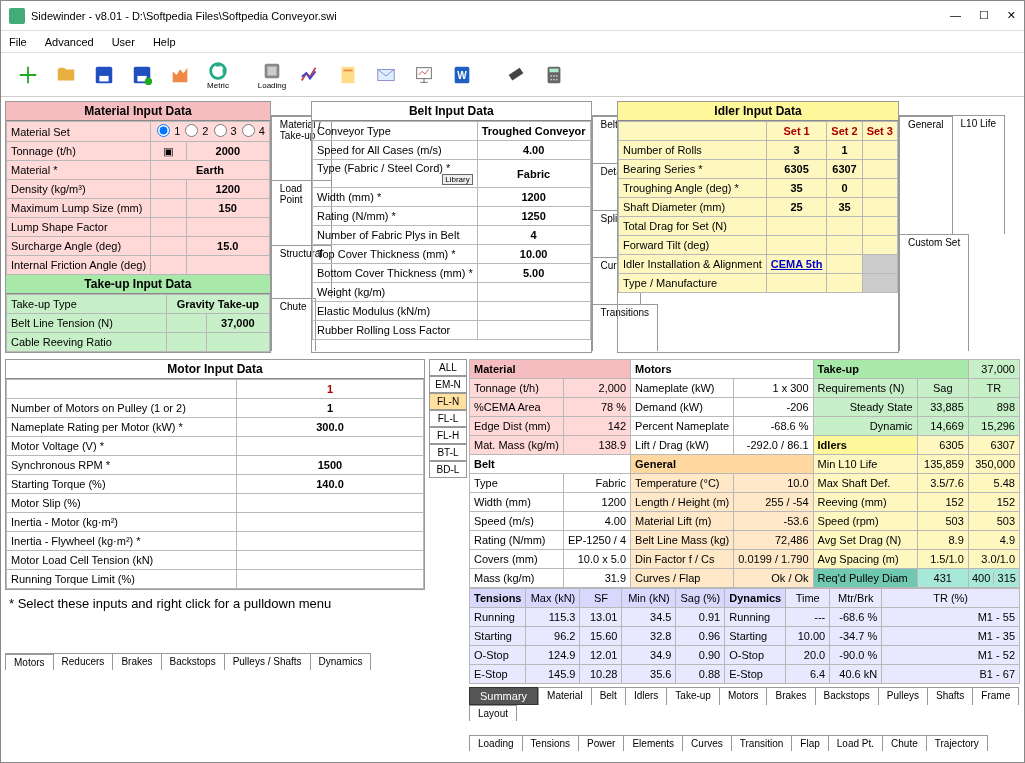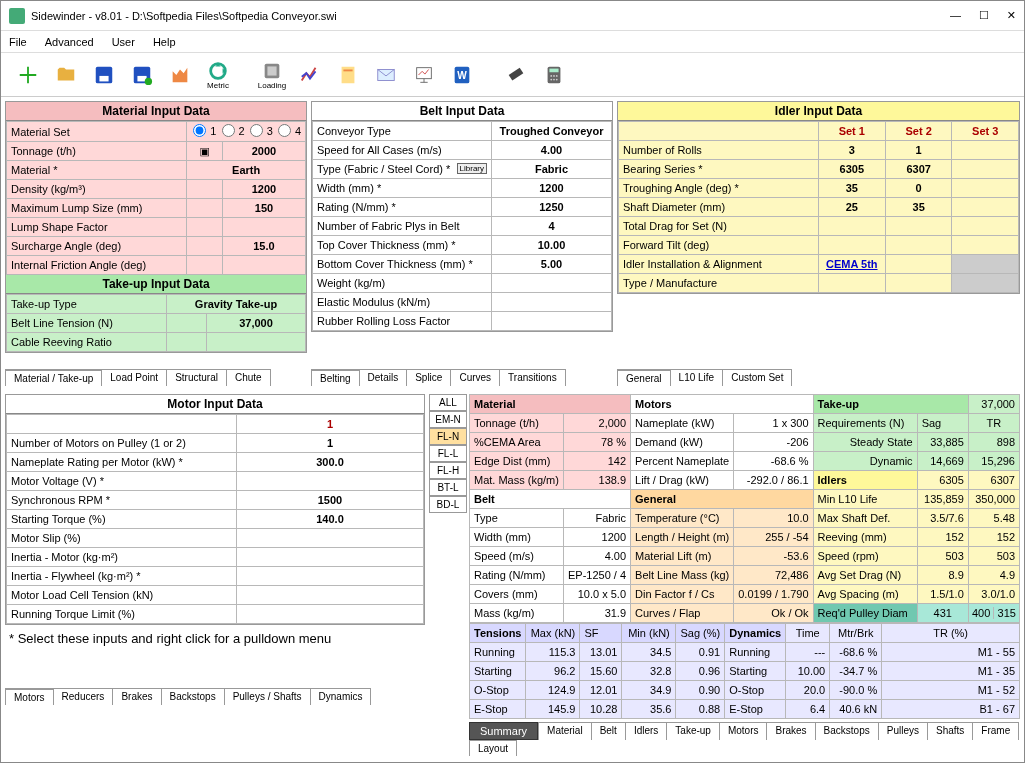--- a/index.html
+++ b/index.html
@@ -10,21 +10,21 @@
 .winbtns{display:flex;gap:18px;font-size:13px}
 .winbtns span{cursor:pointer}
 .menubar{height:22px;display:flex;align-items:center;padding:0 8px;gap:18px;border-bottom:1px solid #ddd}
 .menubar span{cursor:pointer}
 .toolbar{height:44px;display:flex;align-items:center;padding:4px 10px;gap:4px;border-bottom:1px solid #ccc}
 .tbtn{width:34px;height:34px;border:1px solid transparent;display:flex;flex-direction:column;align-items:center;justify-content:center;cursor:pointer;border-radius:2px}
 .tbtn svg{width:22px;height:22px}
 .tbtn .cap{font-size:8px;line-height:8px}
 .tsep{width:12px}
 .body{display:flex;padding:4px;gap:4px}
-.col{display:flex;flex-direction:column}
+.col{display:flex;flex-direction:row}
 .col.left{width:302px}
 .col.mid{width:302px}
 .col.right{width:400px;flex:1}
 .panel{border:1px solid #999;margin-bottom:2px}
 .phead{background:#e8e8e8;text-align:center;font-weight:bold;font-size:12px;padding:2px;border-bottom:1px solid #888}
 .phead.pink{background:#f5bdbf}
 .phead.green{background:#a8e8a8}
 .phead.white{background:#fff}
 .phead.yellow{background:#fef89a}
 table{width:100%;border-collapse:collapse}
@@ -459,21 +459,21 @@
      <td colspan="2" style="font-weight:bold">Motors</td>
      <td colspan="2" style="background:#a8e8a8;font-weight:bold">Take-up</td>
      <td style="background:#c8f0c8;text-align:right">37,000</td>
     </tr>
     <tr class="pink">
               <td class="lab" style="width:86px">Tonnage (t/h)</td>
               <td style="text-align:right;width:50px">2,000</td>
      <td class="lab" style="background:#fff;width:100px">Nameplate (kW)</td>
               <td style="background:#fff;text-align:right;width:70px">1 x 300</td>
      <td style="background:#c8f0c8">Requirements (N)</td>
-              <td style="background:#c8f0c8;">Sag</td>
+              <td style="background:#c8f0c8;text-align:center">Sag</td>
               <td style="background:#c8f0c8;text-align:center">TR</td>
             </tr>
     <tr class="pink">
               <td class="lab">%CEMA Area</td>
               <td style="text-align:right">78 %</td>
      <td class="lab" style="background:#fff">Demand (kW)</td>
               <td style="background:#fff;text-align:right">-206</td>
      <td style="background:#c8f0c8;text-align:right">Steady State</td>
               <td style="background:#c8f0c8;text-align:right">33,885</td>
               <td style="background:#c8f0c8;text-align:right">898</td>
@@ -562,21 +562,21 @@
                 </div>
               </td>
             </tr>
    </tbody>
         </table>
    <table>
     <tbody>
             <tr style="background:#d8d8ff">
               <td style="font-weight:bold;width:56px">Tensions</td>
               <td style="text-align:center;width:54px">Max (kN)</td>
-              <td style="text-align:left;width:42px">SF</td>
+              <td style="text-align:center;width:42px">SF</td>
               <td style="text-align:center;width:54px">Min (kN)</td>
               <td style="text-align:center;width:48px">Sag (%)</td>
      <td style="background:#d8d8ff;font-weight:bold;width:58px">Dynamics</td>
               <td style="background:#e8e8ff;text-align:center;width:44px">Time</td>
               <td style="background:#e8e8ff;text-align:center;width:52px">Mtr/Brk</td>
               <td style="background:#e8e8ff;text-align:center">TR (%)</td>
             </tr>
     <tr style="background:#e8e8ff">
               <td>Running</td>
               <td style="text-align:right">115.3</td>

